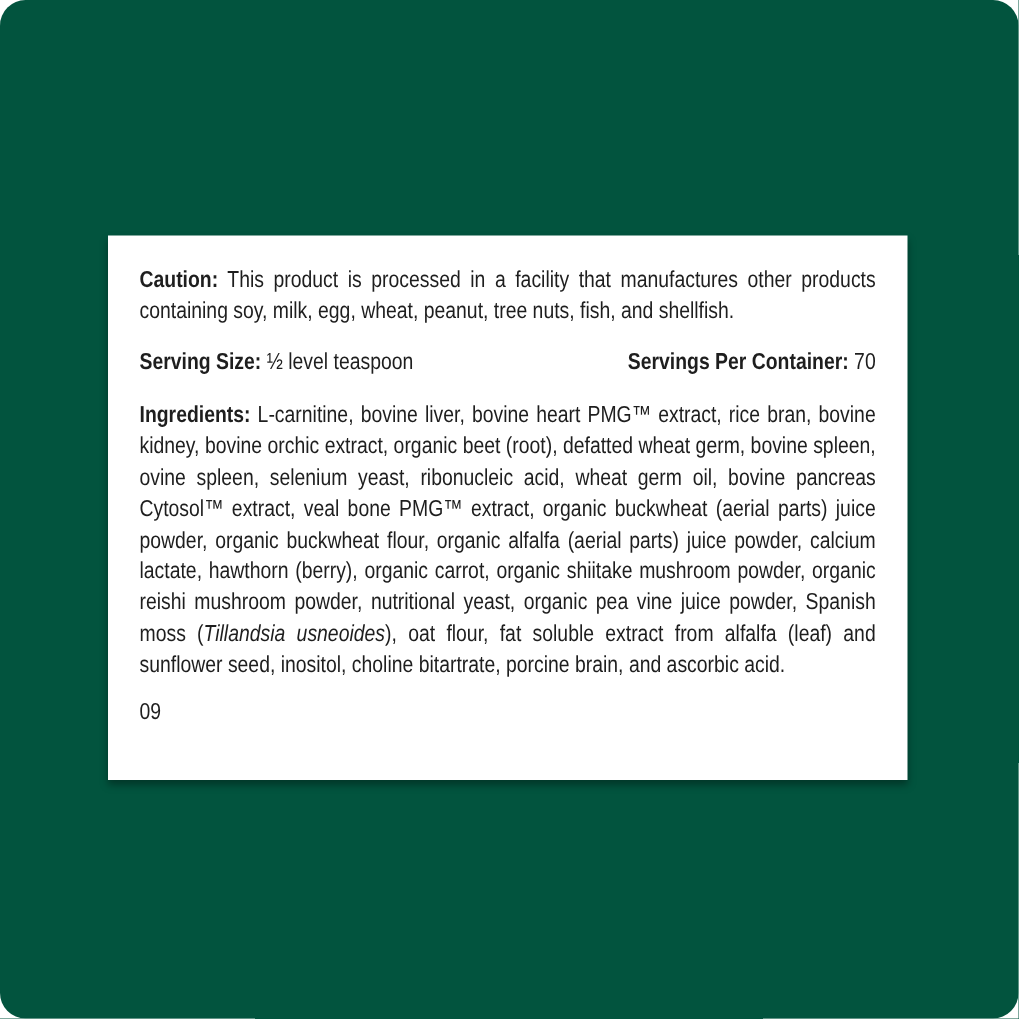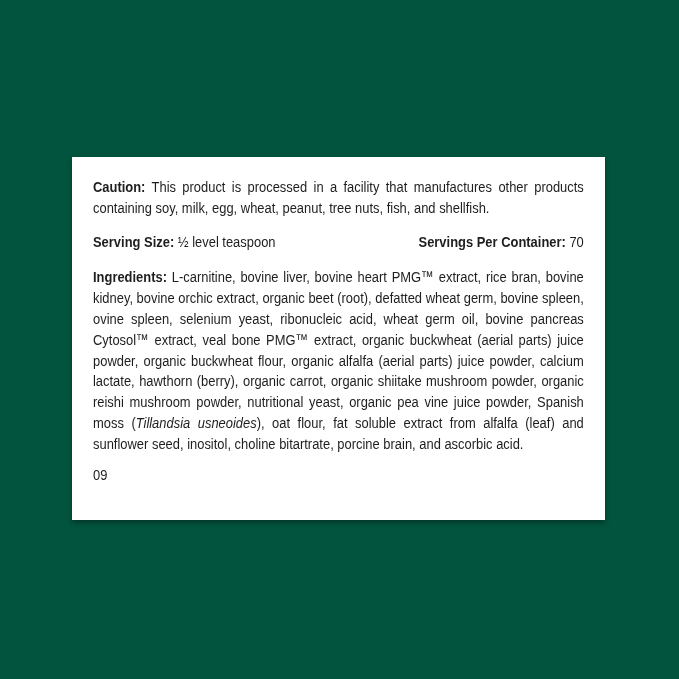--- a/index.html
+++ b/index.html
@@ -60,21 +60,21 @@
   }
   .footnote {
     margin: 0;
     text-align: left;
   }
   i { font-style: italic; }
 </style>
 </head>
 <body>
 
-<div class="bg" style="background: rgb(2, 84, 62);">
+<div class="bg" style="background: rgb(2, 84, 62); border-radius: 17px;">
   <div class="card" style="background: rgb(255, 255, 255); color: rgb(30, 30, 30);">
     <div class="condense">
 
       <p class="para caution"><b>Caution:</b> <span>This product is processed in a facility that manufactures other products containing soy, milk, egg, wheat, peanut, tree nuts, fish, and shellfish.</span></p>
 
       <div class="serving-row">
         <span><b>Serving Size:</b> <span>½ level teaspoon</span></span>
         <span><b>Servings Per Container:</b> <span>70</span></span>
       </div>
 

